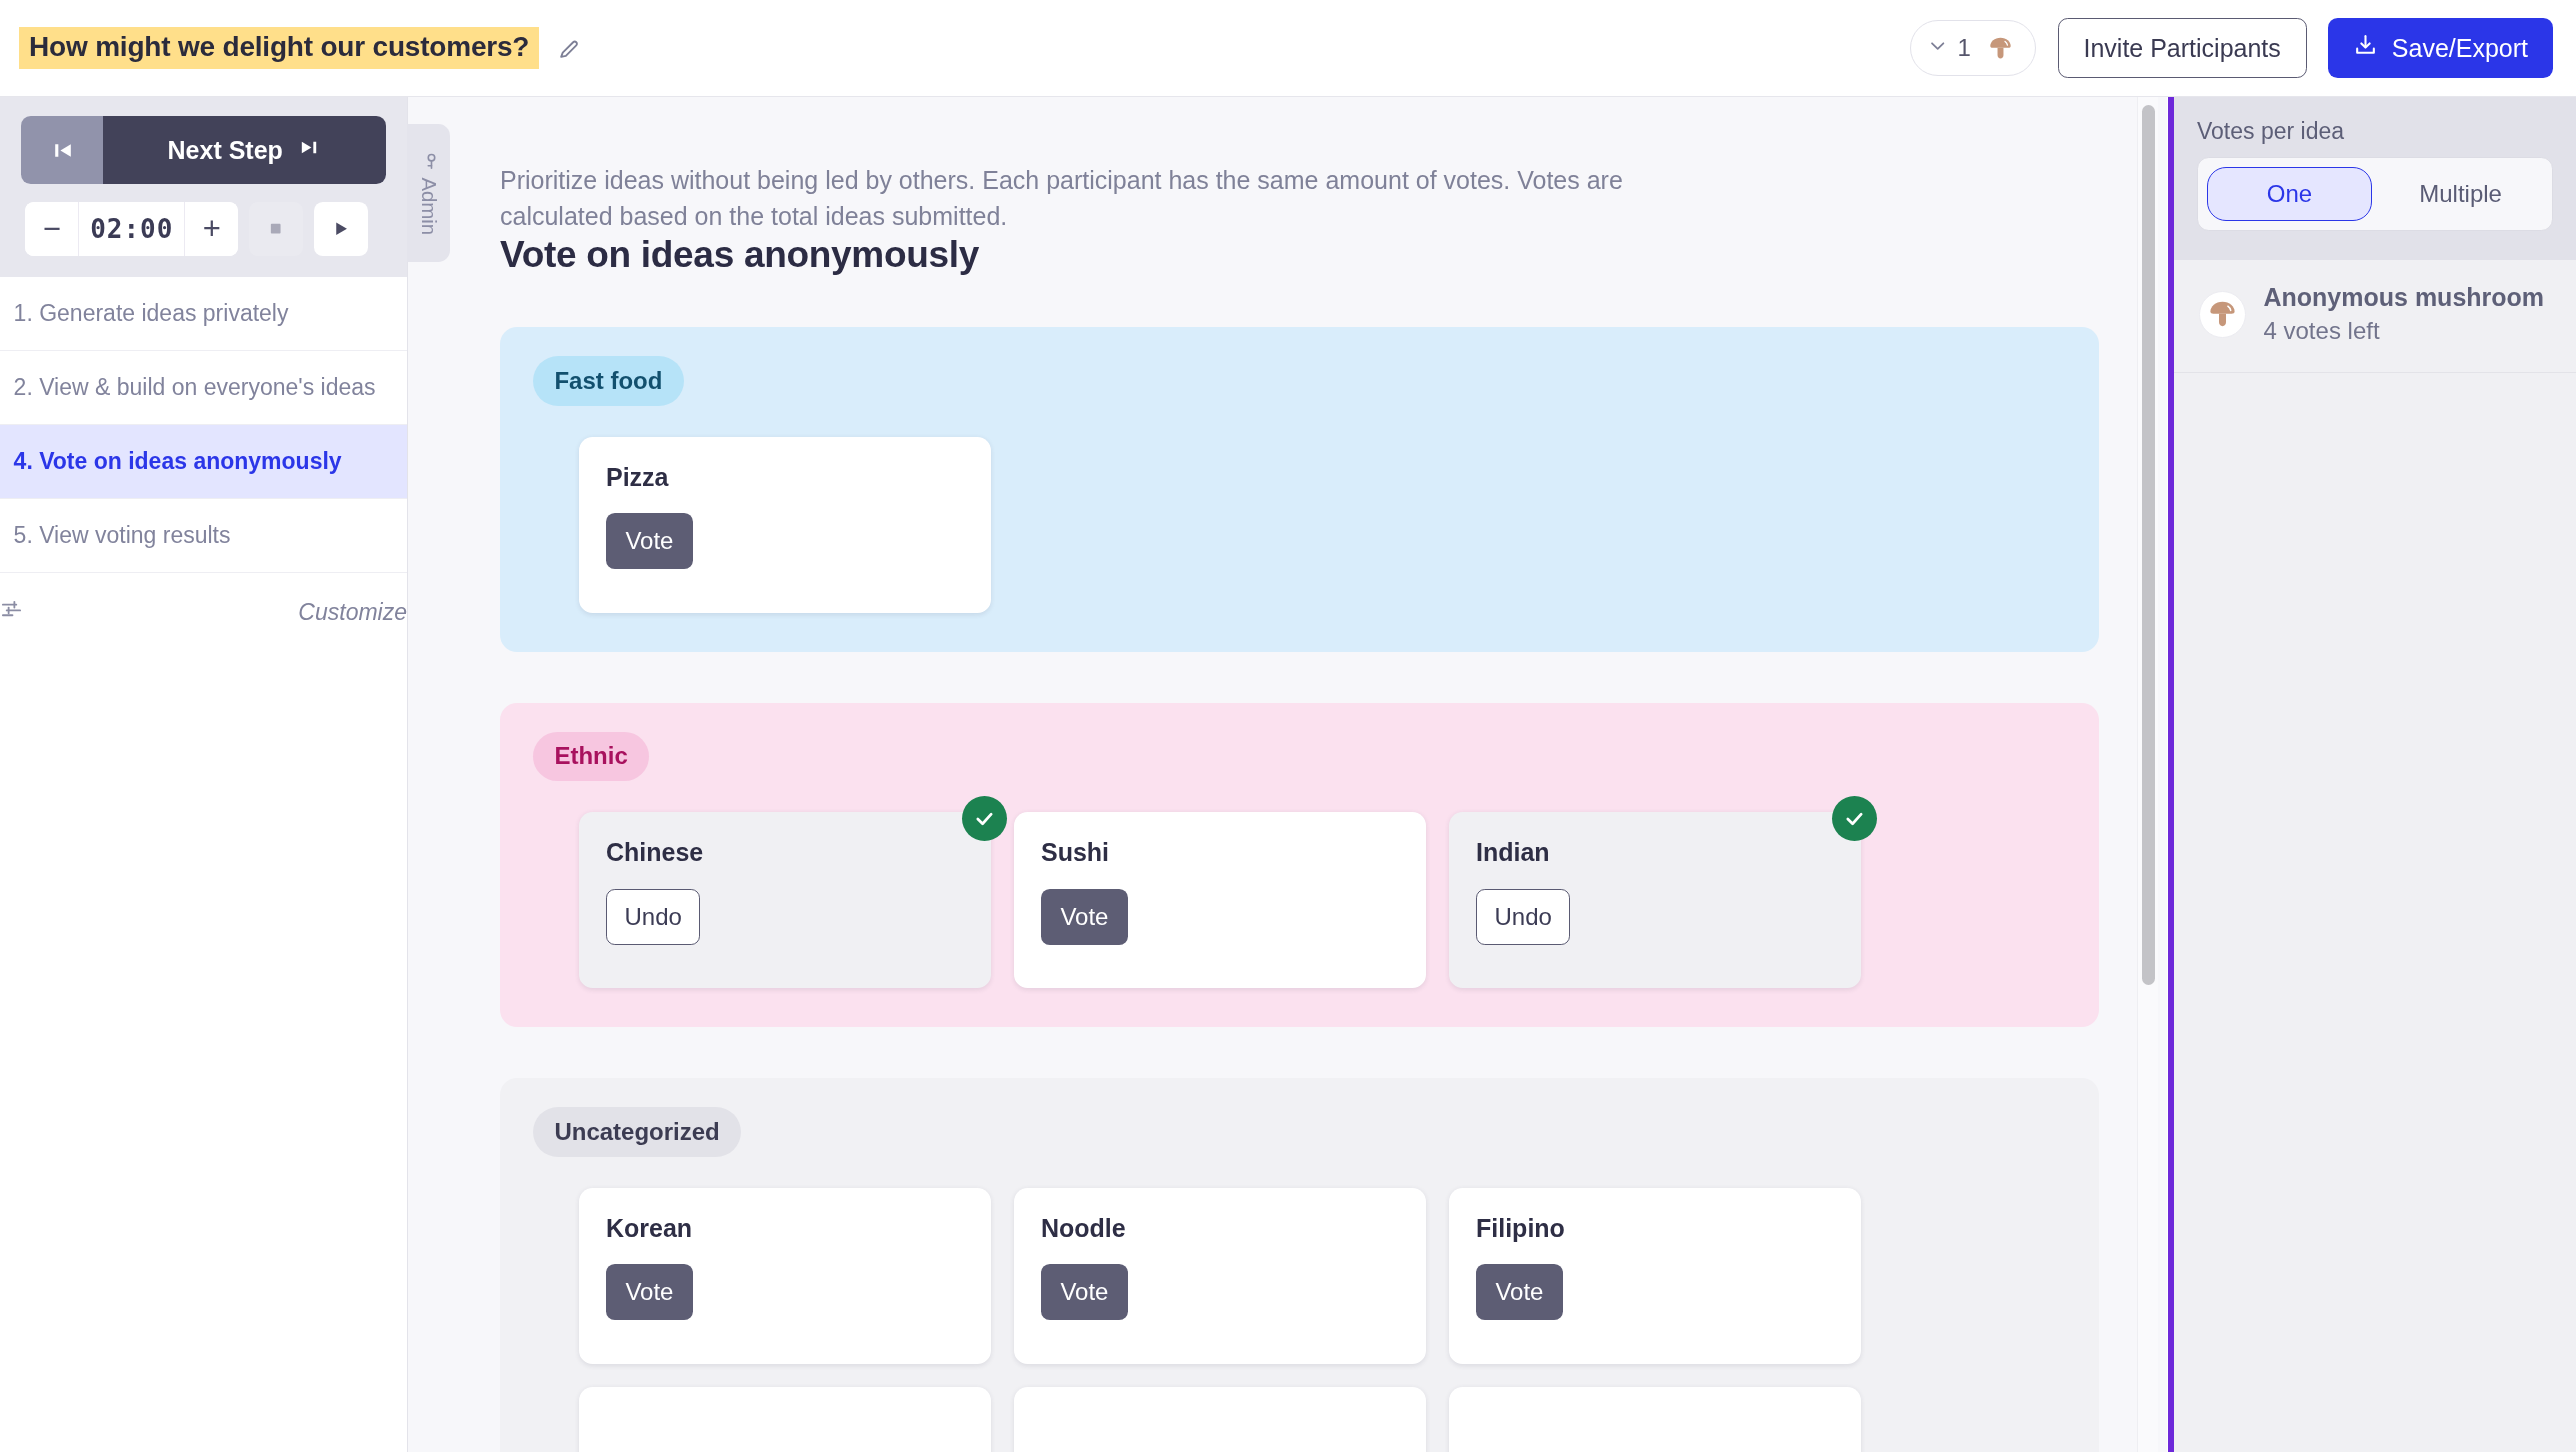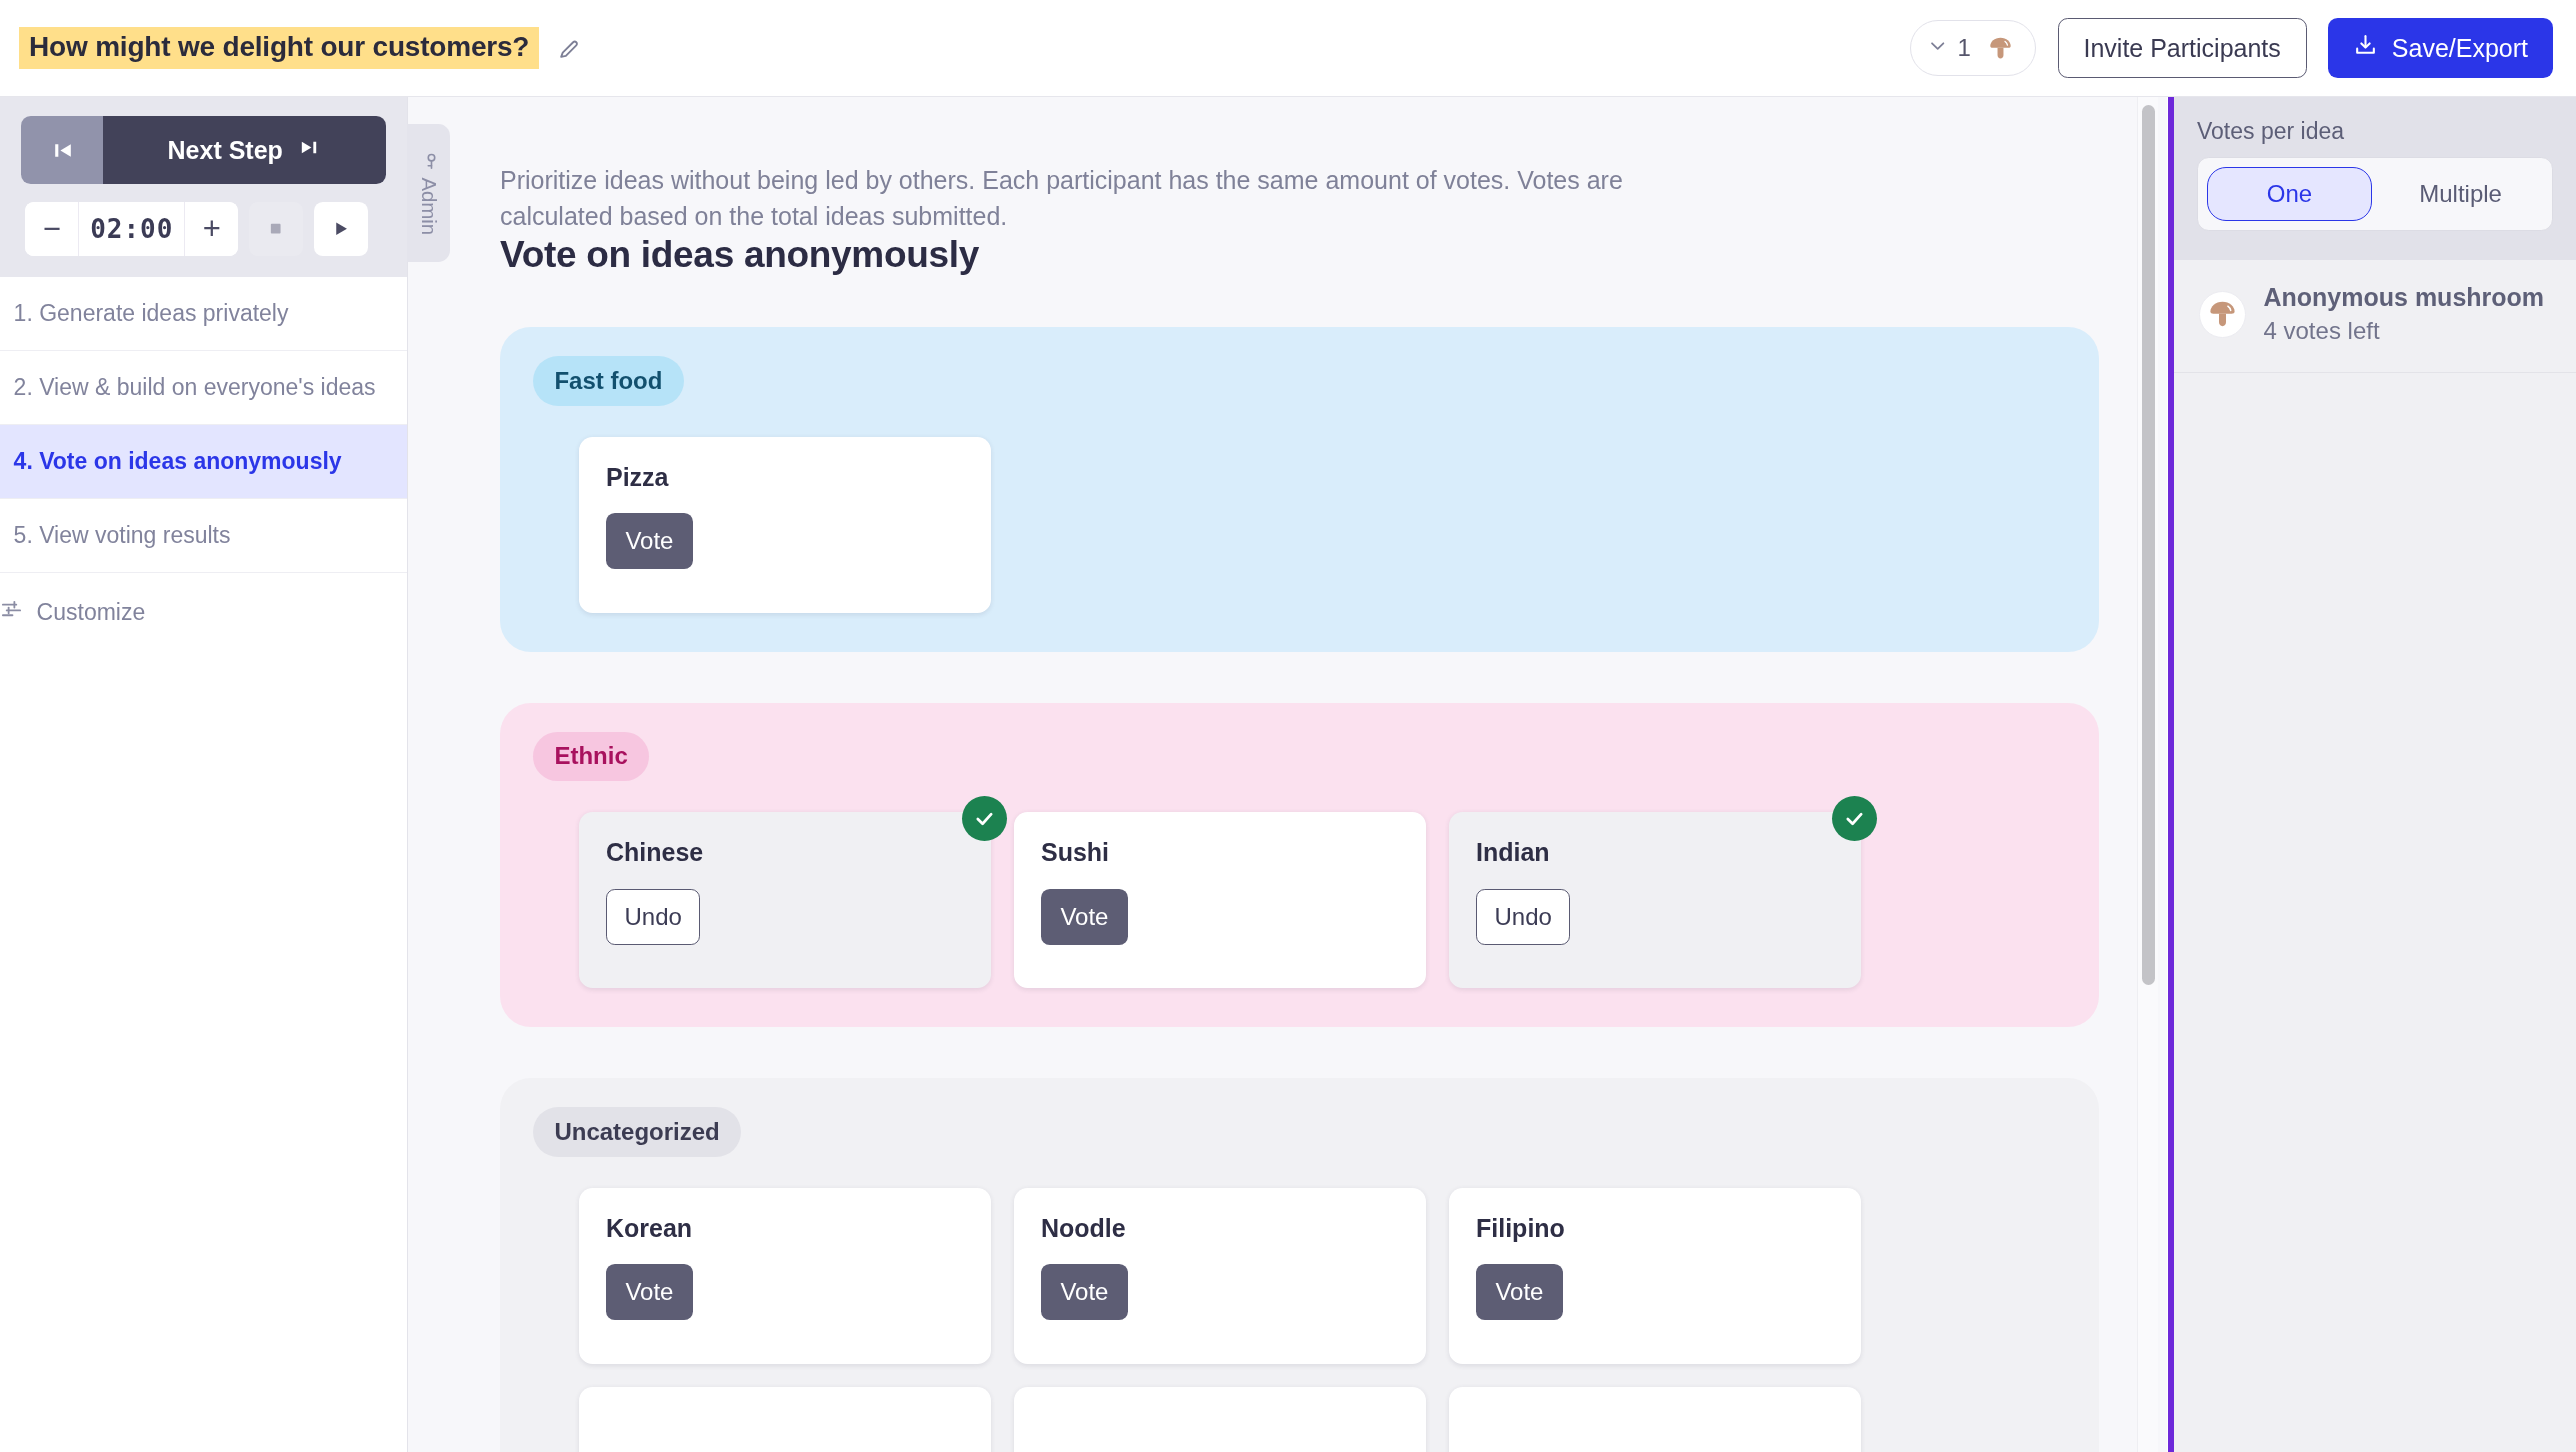--- a/index.html
+++ b/index.html
@@ -203,25 +203,26 @@
   }
   .step-item.active {
     background: #e3e5ff;
     color: #2b36e8;
     font-weight: 700;
   }
   #customize-btn {
     height: 78px;
     display: flex;
     align-items: center;
-    justify-content: flex-start;
+    justify-content: space-between;
     gap: 13.6px;
     font-size: 23px;
     color: #81839c;
     cursor: pointer;
+    font-style: italic;
   }
 
   
   #admin-tab {
     position: absolute;
     top: 124px;
     left: 407px;
     width: 43px;
     height: 138px;
     background: #e4e4ec;
@@ -262,21 +263,21 @@
   #main-desc {
     margin-top: 21.4px;
     font-size: 25px;
     line-height: 1.42;
     color: #7f8198;
     max-width: 1177px;
   }
 
   .category-section {
     margin-top: 51px;
-    border-radius: 31px;
+    border-radius: 17px;
     padding: 29px 33px 39px 33px;
   }
   .cat-fastfood    { background: #d9edfb; }
   .cat-ethnic      { background: #fbe1ef; }
   .cat-uncat       { background: #f1f1f4; }
 
   .cat-chip {
     display: inline-block;
     border-radius: 971px;
     padding: 10.7px 21.4px;

